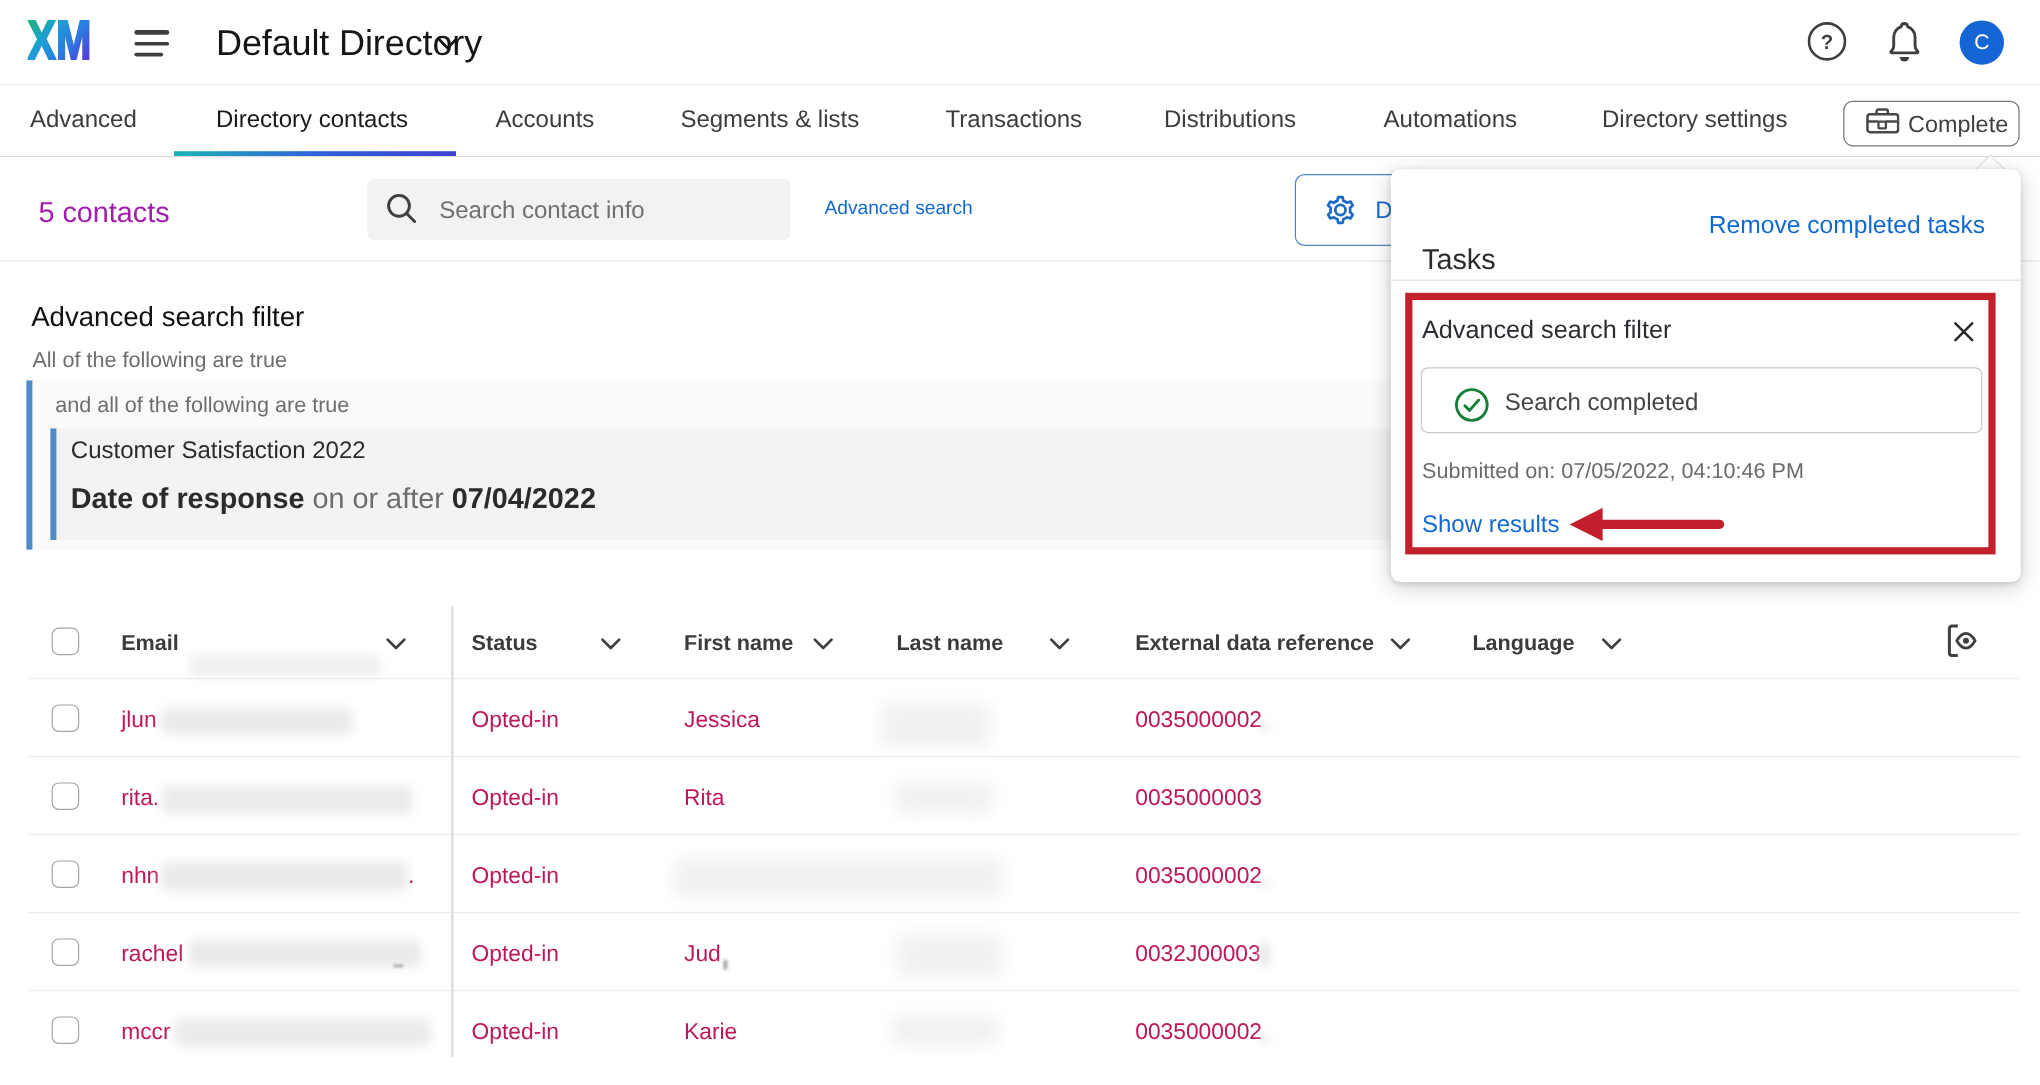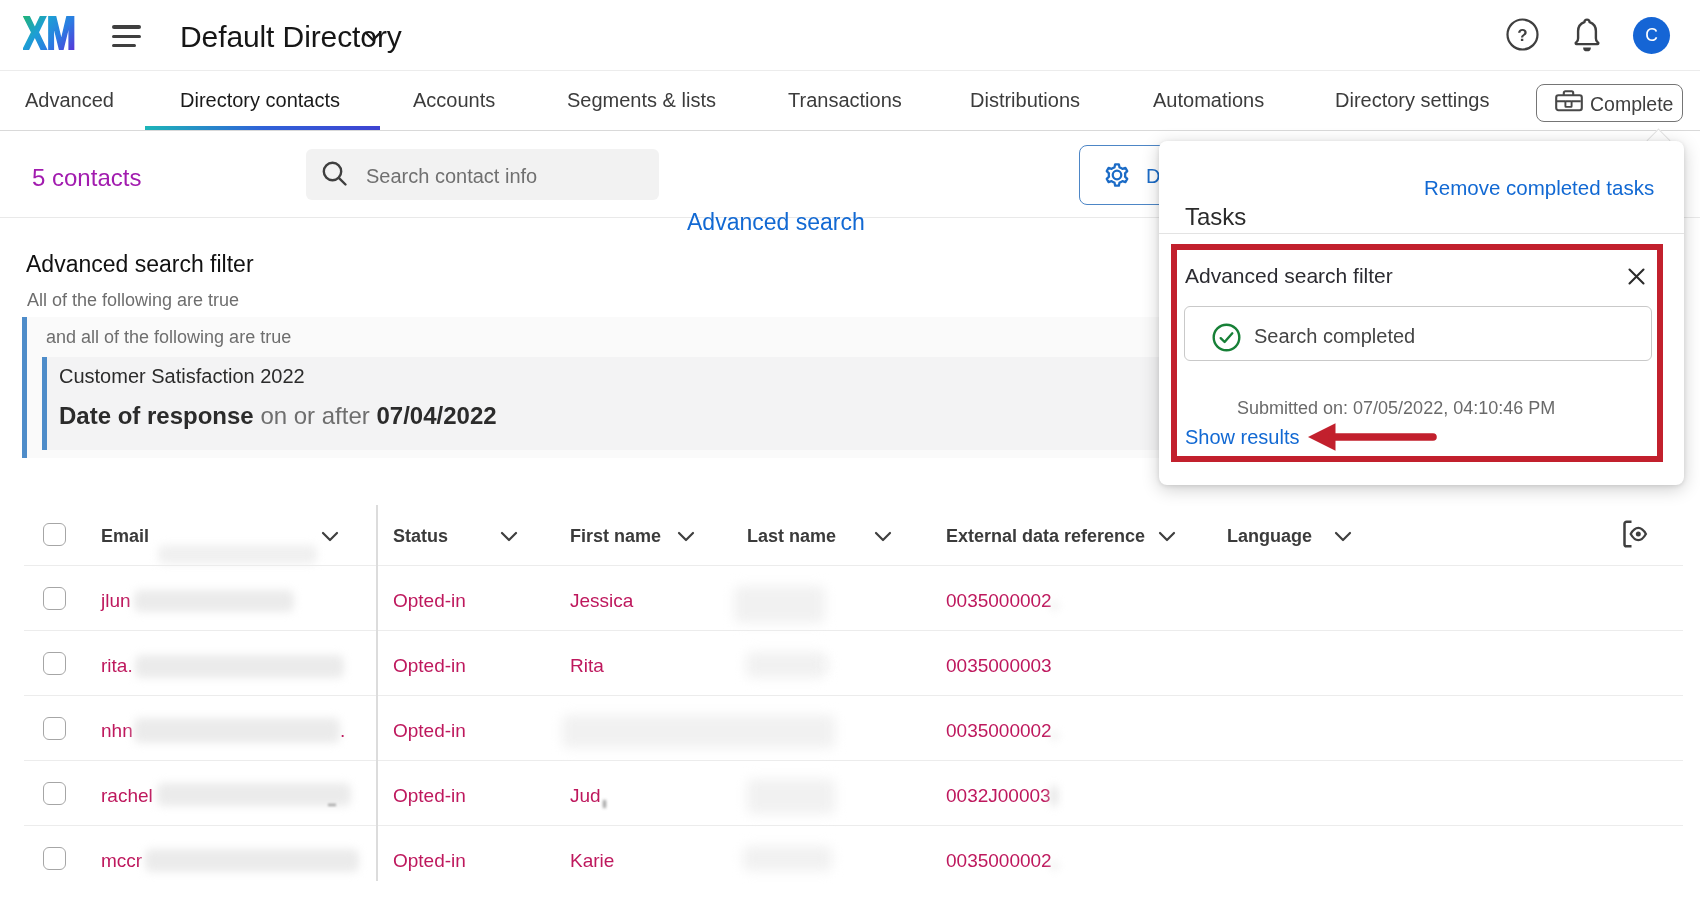--- a/index.html
+++ b/index.html
@@ -76,21 +76,21 @@
   <div class="abs" style="left:1590px;top:93px;font-size:19.5px;color:#3f3f3f;">Complete</div>
 
   <div class="abs" style="left:0;top:131px;width:1700px;height:87px;background:#fff;border-bottom:1px solid #e9e9e9;"></div>
   <div class="abs" style="left:32px;top:164px;font-size:24px;color:#a21caf;">5 contacts</div>
   <div class="abs" style="left:306px;top:149px;width:353px;height:51px;background:#f2f2f2;border-radius:6px;"></div>
   <svg class="abs" style="left:319px;top:159px;" width="32" height="32" viewBox="0 0 32 32">
     <circle cx="13.5" cy="12.5" r="8.7" fill="none" stroke="#3f3f3f" stroke-width="2.4"></circle>
     <line x1="19.8" y1="18.8" x2="26.5" y2="25.5" stroke="#3f3f3f" stroke-width="2.4" stroke-linecap="round"></line>
   </svg>
   <div class="abs" style="left:366px;top:165px;font-size:20px;color:#707070;">Search contact info</div>
-  <div class="abs" style="left:687px;top:165px;font-size:23px;color:#1269d3;margin-top:44px;">Advanced search</div>
+  <div class="abs" style="left:687px;top:165px;font-size:16px;color:#1269d3;">Advanced search</div>
 
   <div class="abs" style="left:1079px;top:145px;width:260px;height:60px;border:1.5px solid #4d86c6;border-radius:8px;background:#fff;"></div>
   <svg class="abs" style="left:1101px;top:159px;" width="32" height="32" viewBox="0 0 24 24">
     <path fill="none" stroke="#1b6bc6" stroke-width="1.7" stroke-linejoin="round" d="M10.6 2.5 L13.4 2.5 L13.9 4.8 C14.7 5.05 15.45 5.45 16.1 5.95 L18.3 5.2 L19.7 7.6 L18 9.25 C18.1 9.65 18.15 10.1 18.15 10.5 C18.15 10.9 18.1 11.35 18 11.75 L19.7 13.4 L18.3 15.8 L16.1 15.05 C15.45 15.55 14.7 15.95 13.9 16.2 L13.4 18.5 L10.6 18.5 L10.1 16.2 C9.3 15.95 8.55 15.55 7.9 15.05 L5.7 15.8 L4.3 13.4 L6 11.75 C5.9 11.35 5.85 10.9 5.85 10.5 C5.85 10.1 5.9 9.65 6 9.25 L4.3 7.6 L5.7 5.2 L7.9 5.95 C8.55 5.45 9.3 5.05 10.1 4.8 Z" transform="translate(0,1.5)"></path>
     <circle cx="12" cy="12" r="3.2" fill="none" stroke="#1b6bc6" stroke-width="1.7"></circle>
   </svg>
   <div class="abs" style="left:1146px;top:165px;font-size:20px;color:#1b6bc6;">Display options</div>
 
   <div class="abs" style="left:26px;top:251px;font-size:23px;color:#111;">Advanced search filter</div>
   <div class="abs" style="left:27px;top:290px;font-size:18px;color:#6e6e6e;">All of the following are true</div>
@@ -207,21 +207,21 @@
   <div class="abs" style="left:1185px;top:264px;font-size:21px;color:#2b2b31;">Advanced search filter</div>
   <svg class="abs" style="left:1627px;top:267px;" width="19" height="19" viewBox="0 0 19 19">
     <path d="M2.5 2.5 L16.5 16.5 M16.5 2.5 L2.5 16.5" stroke="#2b2b2b" stroke-width="2.1" stroke-linecap="round"></path>
   </svg>
   <div class="abs" style="left:1184px;top:306px;width:468px;height:55px;border:1px solid #c9c9c9;border-radius:6px;background:#fff;"></div>
   <svg class="abs" style="left:1212px;top:323px;" width="29" height="29" viewBox="0 0 29 29">
     <circle cx="14.5" cy="14.5" r="12.8" fill="none" stroke="#178037" stroke-width="2.4"></circle>
     <path d="M8.7 15.2 L12.6 19 L20.3 10.3" fill="none" stroke="#178037" stroke-width="2.4" stroke-linecap="round" stroke-linejoin="round"></path>
   </svg>
   <div class="abs" style="left:1254px;top:325px;font-size:20px;color:#454545;">Search completed</div>
-  <div class="abs" style="left:1237px;top:382px;font-size:18px;color:#6a6a6a;margin-top:16px;">Submitted on: 07/05/2022, 04:10:46 PM</div>
+  <div class="abs" style="left:1185px;top:382px;font-size:18px;color:#6a6a6a;">Submitted on: 07/05/2022, 04:10:46 PM</div>
   <div class="abs" style="left:1185px;top:426px;font-size:20px;color:#1269d3;">Show results</div>
 
   <svg class="abs" style="left:1306px;top:421px;" width="134" height="32" viewBox="0 0 134 32">
     <path d="M2 16 L29.5 2.2 L29.5 29.8 Z" fill="#c2202d"></path>
     <line x1="26" y1="16" x2="127" y2="16" stroke="#c2202d" stroke-width="7.6" stroke-linecap="round"></line>
   </svg>
 
 </div>
 
 </body></html>

